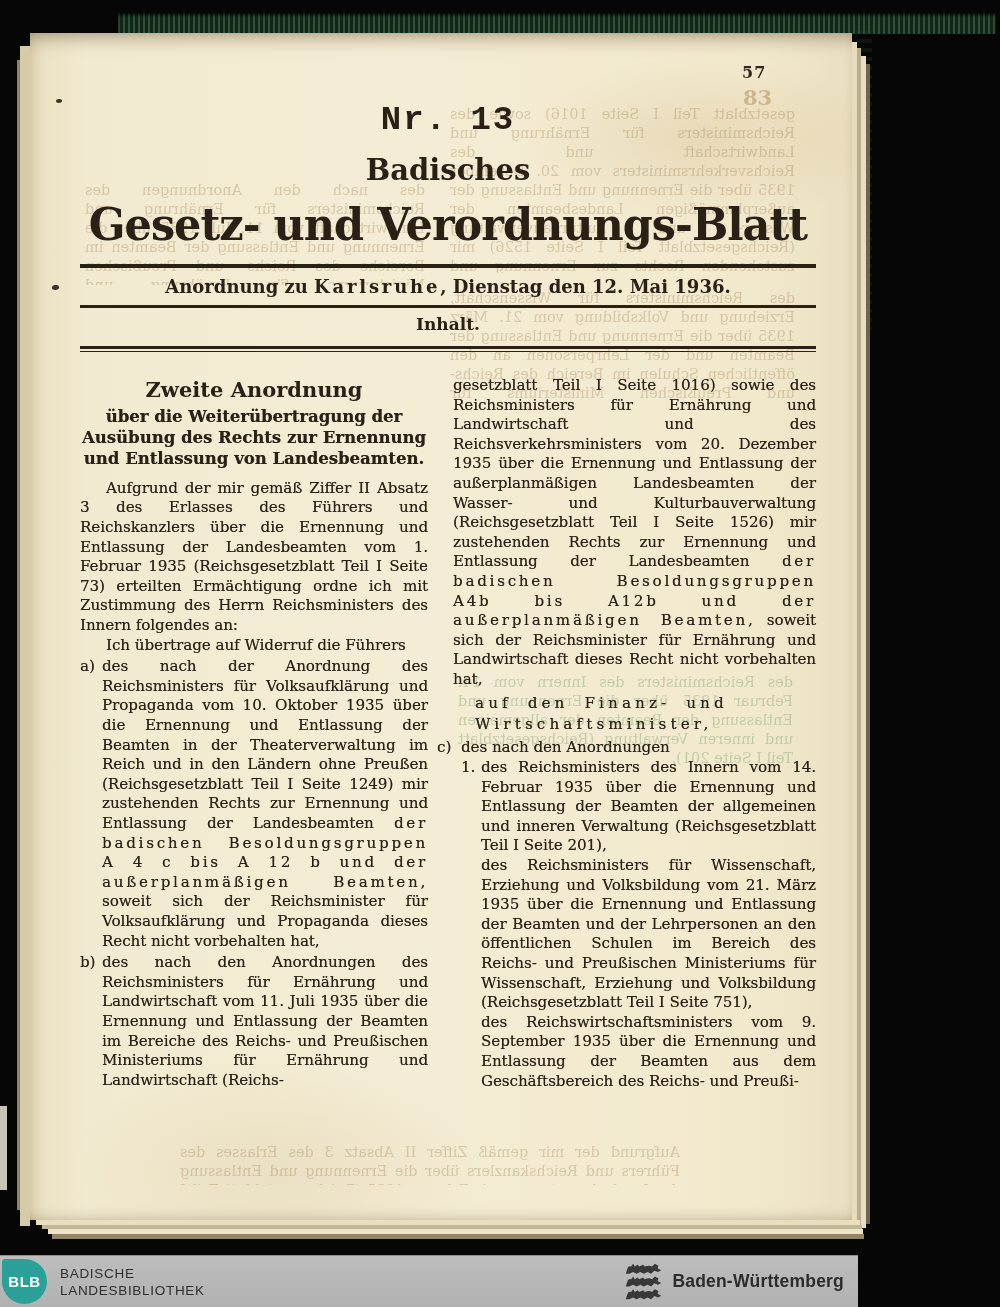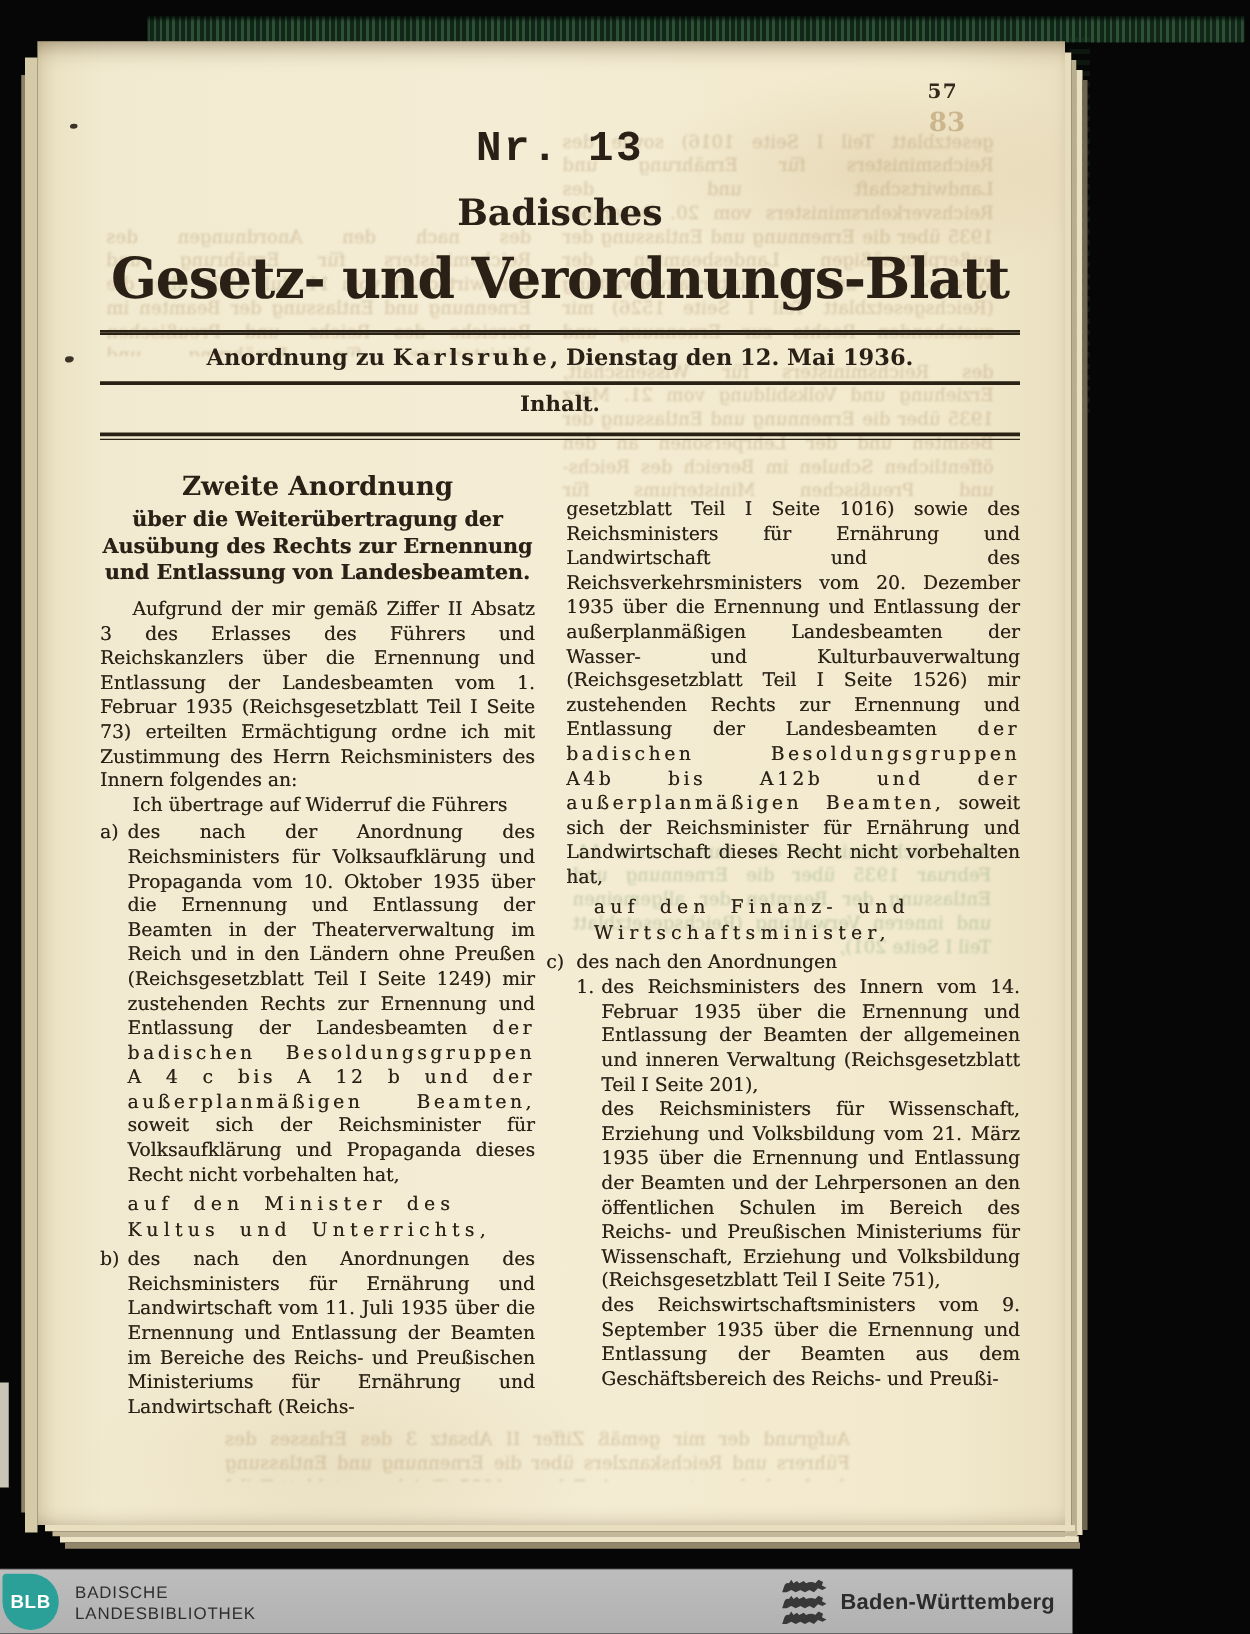--- a/index.html
+++ b/index.html
@@ -185,21 +185,20 @@
         <div class="article-h2">über die Weiterübertragung der Ausübung des Rechts zur Ernennung und Entlassung von Landesbeamten.</div>
 
         <p class="bt indent">Aufgrund der mir gemäß Ziffer II Absatz 3 des Erlasses des Führers und Reichskanzlers über die Ernennung und Entlassung der Landesbeamten vom 1. Februar 1935 (Reichsgesetzblatt Teil I Seite 73) erteilten Ermächtigung ordne ich mit Zustimmung des Herrn Reichsministers des Innern folgendes an:</p>
         <p class="bt indent">Ich übertrage auf Widerruf die Führers</p>
 
         <div class="item">
           <span class="marker bt">a)</span>
           <div class="item-body bt"><span>des nach der Anordnung des Reichsministers für Volksaufklärung und Propaganda vom 10. Oktober 1935 über die Ernennung und Entlassung der Beamten in der Theaterverwaltung im Reich und in den Ländern ohne Preußen (Reichsgesetzblatt Teil I Seite 1249) mir zustehenden Rechts zur Ernennung und Entlassung der Landesbeamten </span><span class="sp">der badischen Besoldungsgruppen A 4 c bis A 12 b und der außerplanmäßigen Beamten,</span><span> soweit sich der Reichsminister für Volksaufklärung und Propaganda dieses Recht nicht vorbehalten hat,</span></div>
         </div>
 
-        <p class="bt granted">auf den Minister des Kultus und Unterrichts,</p>
 
         <div class="item">
           <span class="marker bt">b)</span>
           <div class="item-body bt">des nach den Anordnungen des Reichsministers für Ernährung und Landwirtschaft vom 11. Juli 1935 über die Ernennung und Entlassung der Beamten im Bereiche des Reichs- und Preußischen Ministeriums für Ernährung und Landwirtschaft (Reichs-</div>
         </div>
       </div>
 
       <div class="divider"></div>
 
       <div class="col-right">

